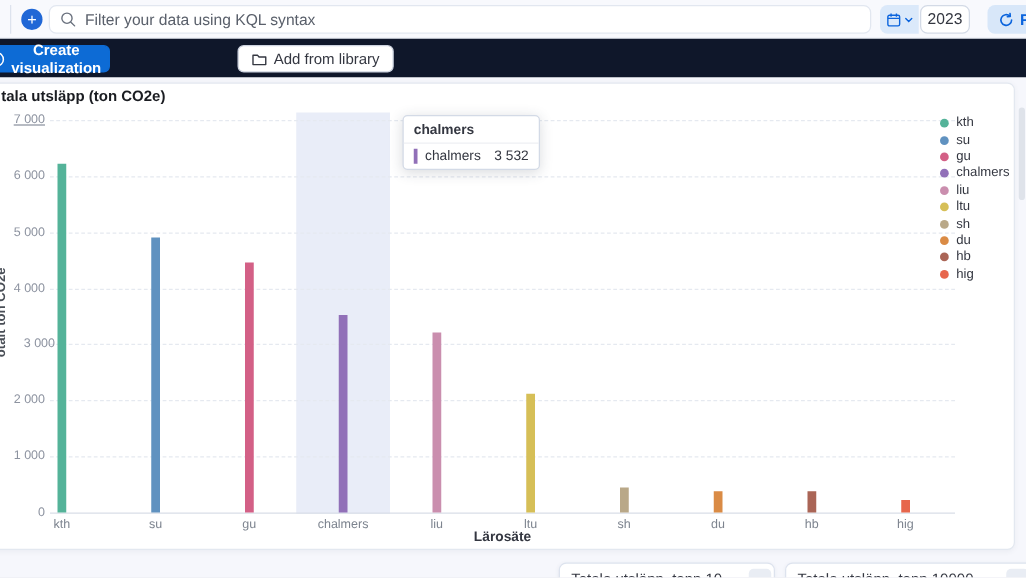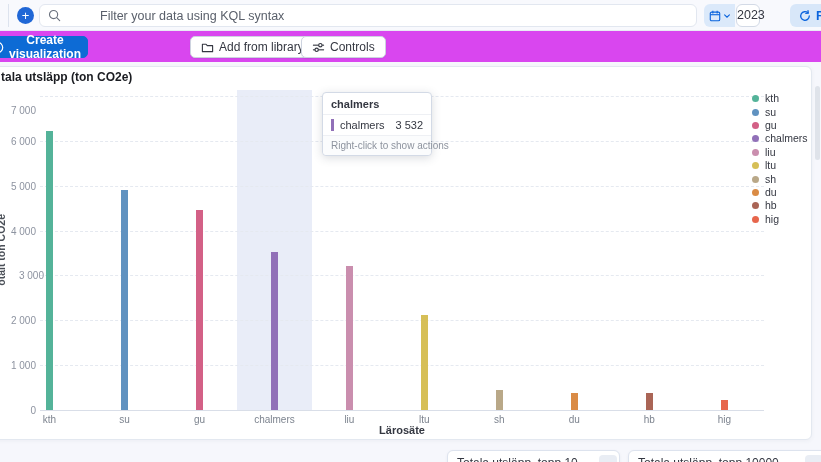--- a/index.html
+++ b/index.html
@@ -10,36 +10,36 @@
   }
   
   .topbar { position:absolute; left:0; top:0; width:821px; height:31px;
     background:#f8f9fd; border-bottom:1px solid #e8ecf4; }
   .topbar-divider { position:absolute; left:8px; top:4px; width:1px; height:23px; background:#dde3ee; }
   .add-circle-btn { position:absolute; left:17px; top:7px; width:17px; height:17px;
     border-radius:50%; background:#2067d6; color:#fff; border:none;
     font-size:13px; line-height:15px; text-align:center; cursor:pointer; }
   .search-box { position:absolute; left:39px; top:4px; width:658px; height:23px;
     background:#fff; border:1px solid #e2e7f0; border-radius:6px;
-    display:flex; align-items:center; padding:0 8px;gap:32px; }
+    display:flex; align-items:center; padding:0 8px; }
   .search-box input { border:none; outline:none; flex:1; font-size:12.5px;
     color:#343741; background:transparent; font-family:"Liberation Sans", sans-serif; }
   .search-box input::placeholder { color:#5a606b; opacity:1; }
   .date-cal-btn { position:absolute; left:704px; top:4px; width:31px; height:23px;
     background:#dbe9fa; border:none; border-radius:6px 0 0 6px;
     display:flex; align-items:center; justify-content:center; gap:2px; cursor:pointer; }
-  .date-value-box { position:absolute; left:736px; top:4px; width:24px; height:23px;
+  .date-value-box { position:absolute; left:736px; top:4px; width:40px; height:23px;
     background:#fff; border:1px solid #d3dae6; border-radius:6px;
     font-size:12.5px; color:#343741; text-align:center; line-height:21px; cursor:pointer; }
   .refresh-btn { position:absolute; left:790px; top:4px; width:62px; height:23px;
     background:#d8e7f9; border:none; border-radius:6px; color:#0b64dd;
     font-size:12.5px; font-weight:bold; display:flex; align-items:center; gap:5px;
     padding-left:9px; cursor:pointer; }
   
-  .toolbar { position:absolute; left:0; top:31px; width:821px; height:31px; background:#d946ef; }
+  .toolbar { position:absolute; left:0; top:31px; width:821px; height:31px; background:#0f172a; }
   .btn { position:absolute; top:5px; height:22px; border-radius:5px; font-size:12px;
     display:flex; align-items:center; gap:5px; padding:0 10px; cursor:pointer;
     font-family:"Liberation Sans", sans-serif; }
   .btn-primary { left:-20px; width:108px; background:#0d6bd5; border:1px solid #0d6bd5;
     color:#fff; font-weight:bold; }
   .btn-ghost { background:#fff; border:1px solid #cdd3df; color:#343741;
     box-shadow:0 1px 1px rgba(60,70,90,0.08); }
   
   .dash { position:absolute; left:0; top:62px; width:821px; height:400px; background:#f6f7fc; }
   .chart-panel { position:absolute; left:-8px; top:4px; width:820px; height:374px;
@@ -148,42 +148,31 @@
       <span>Create visualization</span>
     </button>
     <button class="btn btn-ghost" style="left:190px;">
       <span>
         <svg class="icon-svg" width="13" height="13" viewBox="0 0 14 14">
           <path d="M1.5 3.5h4l1.2 1.5h5.8v6.5h-11z" fill="none" stroke="#343741" stroke-width="1.2" stroke-linejoin="round"></path>
         </svg>
       </span>
       <span>Add from library</span>
     </button>
-    <button class="btn btn-ghost" style="left:301px;">
-      <span>
-        <svg class="icon-svg" width="13" height="13" viewBox="0 0 14 14">
-          <line x1="1" y1="4.5" x2="13" y2="4.5" stroke="#343741" stroke-width="1.2"></line>
-          <circle cx="9" cy="4.5" r="1.8" fill="#fff" stroke="#343741" stroke-width="1.2"></circle>
-          <line x1="1" y1="9.5" x2="13" y2="9.5" stroke="#343741" stroke-width="1.2"></line>
-          <circle cx="5" cy="9.5" r="1.8" fill="#fff" stroke="#343741" stroke-width="1.2"></circle>
-        </svg>
-      </span>
-      <span>Controls</span>
-    </button>
   </div>
 
   <div class="dash">
     <div class="chart-panel"></div>
     <div class="panel-title">tala utsläpp (ton CO2e)</div>
 
     <div id="chart">
       <div class="y-title">otalt ton CO2e</div>
     <div class="hl-band" style="left: 236.94px; top: 28px; width: 75px; height: 321px; background: rgb(233, 237, 248);"></div>
         <div class="gridline" style="left: 40px; top: 34px; width: 724px;"></div>
-        <div class="ytick" style="left: 4px; top: 48px;">7 000</div>
+        <div class="ytick" style="left: 4px; top: 34px; text-decoration: underline;">7 000</div>
         <div class="gridline" style="left: 40px; top: 78.8571px; width: 724px;"></div>
         <div class="ytick" style="left: 4px; top: 78.8571px;">6 000</div>
         <div class="gridline" style="left: 40px; top: 123.714px; width: 724px;"></div>
         <div class="ytick" style="left: 4px; top: 123.714px;">5 000</div>
         <div class="gridline" style="left: 40px; top: 168.571px; width: 724px;"></div>
         <div class="ytick" style="left: 4px; top: 168.571px;">4 000</div>
         <div class="gridline" style="left: 40px; top: 213.429px; width: 724px;"></div>
         <div class="ytick" style="left: 12px; top: 213.429px;">3 000</div>
         <div class="gridline" style="left: 40px; top: 258.286px; width: 724px;"></div>
         <div class="ytick" style="left: 4px; top: 258.286px;">2 000</div>
@@ -257,21 +246,20 @@
         </div>
       </div>
 
     <div class="tooltip">
       <div class="tooltip-header">chalmers</div>
       <div class="tooltip-row">
         <span class="tooltip-marker" id="tooltip-marker" style="background: rgb(145, 112, 184);"></span>
         <span class="tooltip-series">chalmers</span>
         <span class="tooltip-value">3 532</span>
       </div>
-      <div class="tooltip-footer">Right-click to show actions</div>
     </div>
 
     <div class="scroll-pill"></div>
   </div>
 
   <div class="bottom-panel bp-left">
     <div class="bp-text">Totala utsläpp, topp 10</div>
     <div class="bp-pill" style="left:151px;"></div>
   </div>
   <div class="bottom-panel bp-right">

